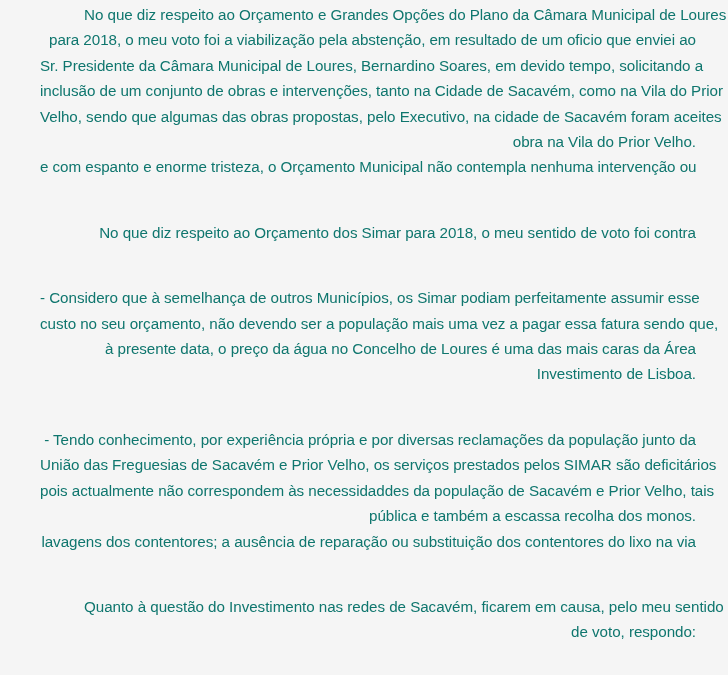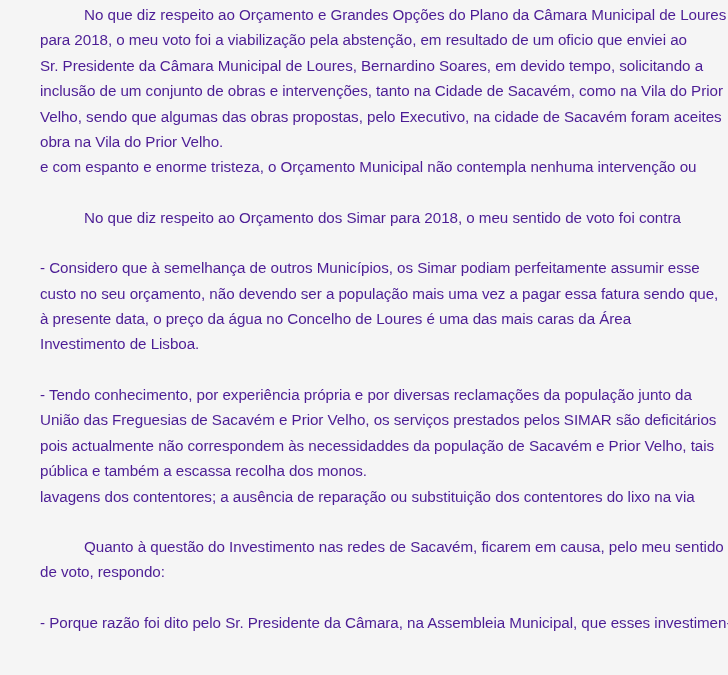--- a/index.html
+++ b/index.html
@@ -27,29 +27,30 @@
     position: absolute;
     left: 40px;
     top: 0;
     width: 656px;
   }
   .para {
     margin: 0;
     padding: 0;
   }
   .para + .para {
-    margin-top: 25px;
+    margin-top: 40px;
   }
   .line {
     display: block;
     font-size: 15.2px;
     line-height: 25.4px;
     letter-spacing: -0.05px;
     white-space: pre;
-    color: #4c1d95;
+    color: #0f766e;
+    text-align: right;
   }
   .line.indent {
     text-indent: 44px;
   }
   
   .para-first {
     padding-top: 2px;
   }
 </style>
 </head>

